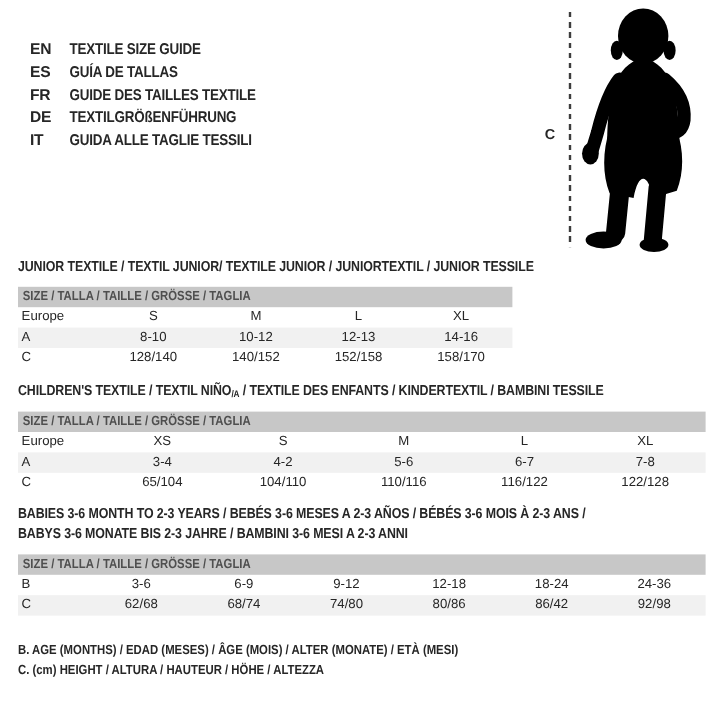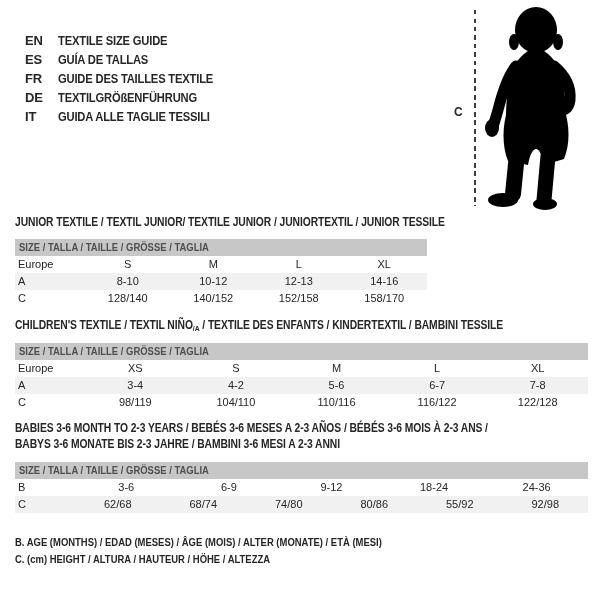--- a/index.html
+++ b/index.html
@@ -157,51 +157,52 @@
   <div class="trow alt">
     <div class="lbl">A</div>
     <div class="cell">3-4</div>
     <div class="cell">4-2</div>
     <div class="cell">5-6</div>
     <div class="cell">6-7</div>
     <div class="cell">7-8</div>
   </div>
   <div class="trow">
     <div class="lbl">C</div>
-    <div class="cell">98/119</div>
+    <div class="cell">65/104</div>
     <div class="cell">104/110</div>
     <div class="cell">110/116</div>
     <div class="cell">116/122</div>
     <div class="cell">122/128</div>
   </div>
 </div>
 
 <div id="babies-title" class="abs sec-title">
   <div><span class="cond">BABIES 3-6 MONTH TO 2-3 YEARS / BEBÉS 3-6 MESES A 2-3 AÑOS / BÉBÉS 3-6 MOIS À 2-3 ANS /</span></div>
   <div><span class="cond">BABYS 3-6 MONATE BIS 2-3 JAHRE / BAMBINI 3-6 MESI A 2-3 ANNI</span></div>
 </div>
 <div id="babies-table" class="abs size-table babies">
   <div class="band">
     <span class="cond">SIZE / TALLA / TAILLE / GRÖSSE / TAGLIA</span>
   </div>
   <div class="trow">
     <div class="lbl">B</div>
     <div class="cell">3-6</div>
     <div class="cell">6-9</div>
     <div class="cell">9-12</div>
+    <div class="cell">12-18</div>
     <div class="cell">18-24</div>
     <div class="cell">24-36</div>
   </div>
   <div class="trow alt">
     <div class="lbl">C</div>
     <div class="cell">62/68</div>
     <div class="cell">68/74</div>
     <div class="cell">74/80</div>
     <div class="cell">80/86</div>
-    <div class="cell">55/92</div>
+    <div class="cell">86/42</div>
     <div class="cell">92/98</div>
   </div>
 </div>
 
 <div class="abs notes">
   <div class="note-line"><span class="cond">B. AGE (MONTHS) / EDAD (MESES) / ÂGE (MOIS) / ALTER (MONATE) / ETÀ (MESI)</span></div>
   <div class="note-line"><span class="cond">C. (cm) HEIGHT / ALTURA / HAUTEUR / HÖHE / ALTEZZA</span></div>
 </div>
 
 </body></html>

